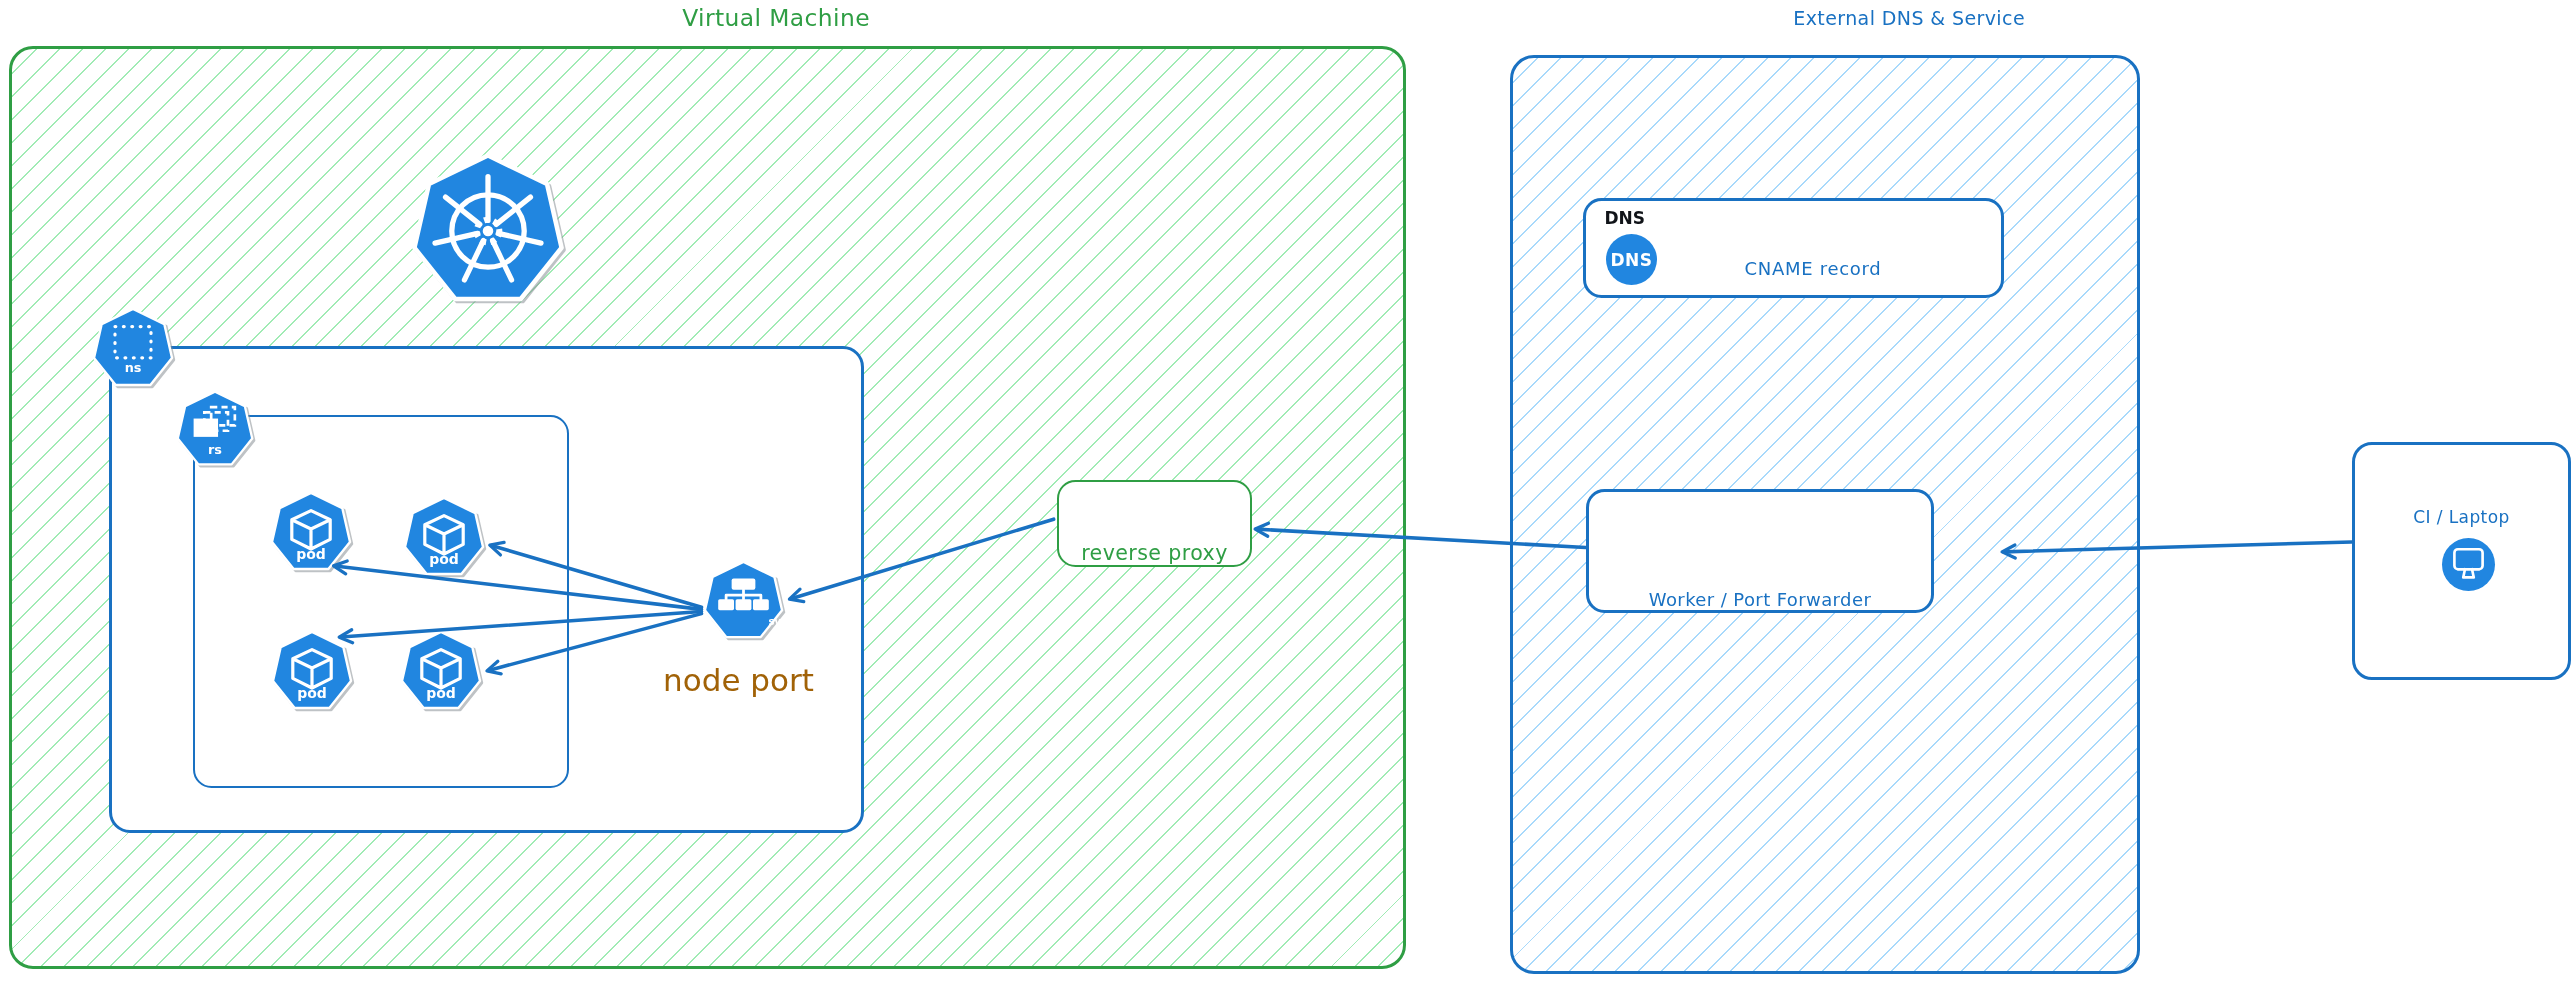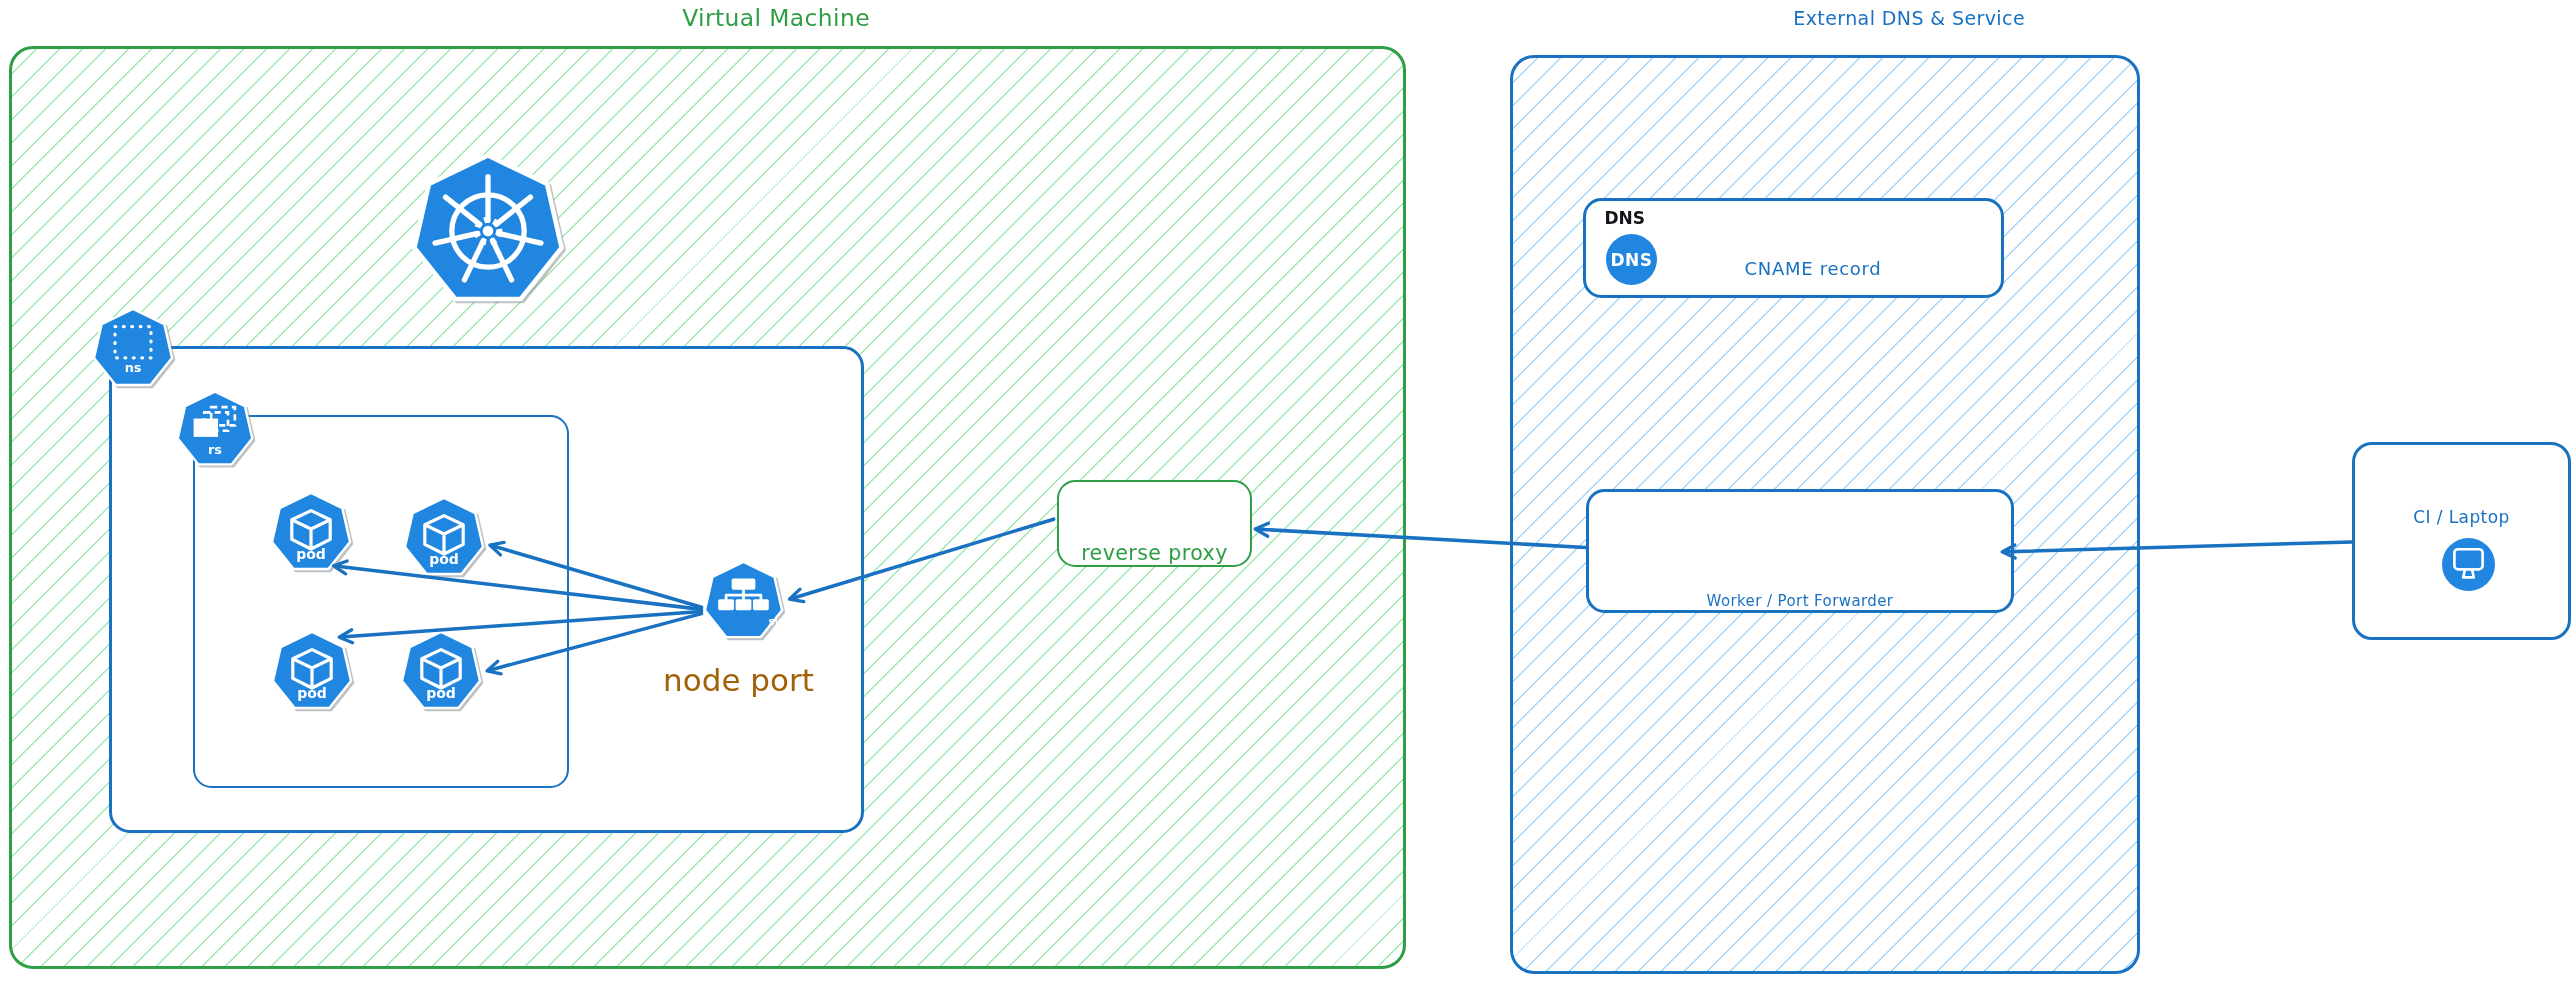--- a/index.html
+++ b/index.html
@@ -38,29 +38,29 @@
   .svc-label{top:58px;font-size:10px;text-align:right;}
 
   .caption{position:absolute;text-align:center;}
   .node-port{left:632px;top:662px;width:213px;font-size:31px;color:#a16207;}
 
   
   .card{position:absolute;box-sizing:border-box;background:#fff;}
   .flexc{display:flex;align-items:flex-end;justify-content:center;}
   .reverse-proxy{left:1057px;top:480px;width:195px;height:87px;border:2.8px solid #2f9e44;border-radius:18.5px;
                  color:#2f9e44;font-size:20.6px;letter-spacing:0.4px;}
-  .worker-card{left:1586px;top:489px;width:428px;height:124px;border:3.6px solid #1971c2;border-radius:18.5px;
-               color:#1971c2;font-size:15px;letter-spacing:0.4px;}
+  .worker-card{left:1586px;top:489px;width:348px;height:124px;border:3.6px solid #1971c2;border-radius:18.5px;
+               color:#1971c2;font-size:18px;letter-spacing:0.4px;}
   .dns-card{left:1583px;top:198px;width:421px;height:100px;border:3.6px solid #1971c2;border-radius:18.5px;}
   .dns-tag{position:absolute;left:18.5px;top:7px;font-size:17px;color:#111419;font-weight:600;}
   .badge{border-radius:50%;background:#2186e0;display:flex;align-items:center;justify-content:center;}
   .dns-badge{position:absolute;left:20px;top:33px;width:51px;height:51px;}
   .dns-badge span{color:#fff;font-size:17px;font-weight:700;letter-spacing:0.4px;}
   .dns-record{position:absolute;left:85px;top:57px;width:284px;text-align:center;font-size:18px;color:#1971c2;letter-spacing:0.7px;}
-  .ci-card{left:2352px;top:442px;width:219px;height:198px;border:3.6px solid #1971c2;border-radius:20px;}
+  .ci-card{left:2352px;top:442px;width:219px;height:238px;border:3.6px solid #1971c2;border-radius:20px;}
   .ci-label{position:absolute;left:0;top:62px;width:100%;text-align:center;font-size:17px;color:#1971c2;letter-spacing:0.4px;}
   .ci-badge{position:absolute;left:87px;top:93px;width:53px;height:53px;}
   .ci-badge svg{width:47px;height:47px;}
 
   .arrows{position:absolute;left:0;top:0;}
   .hidden-defs{position:absolute;width:0;height:0;}
 </style>
 </head>
 <body>
 

